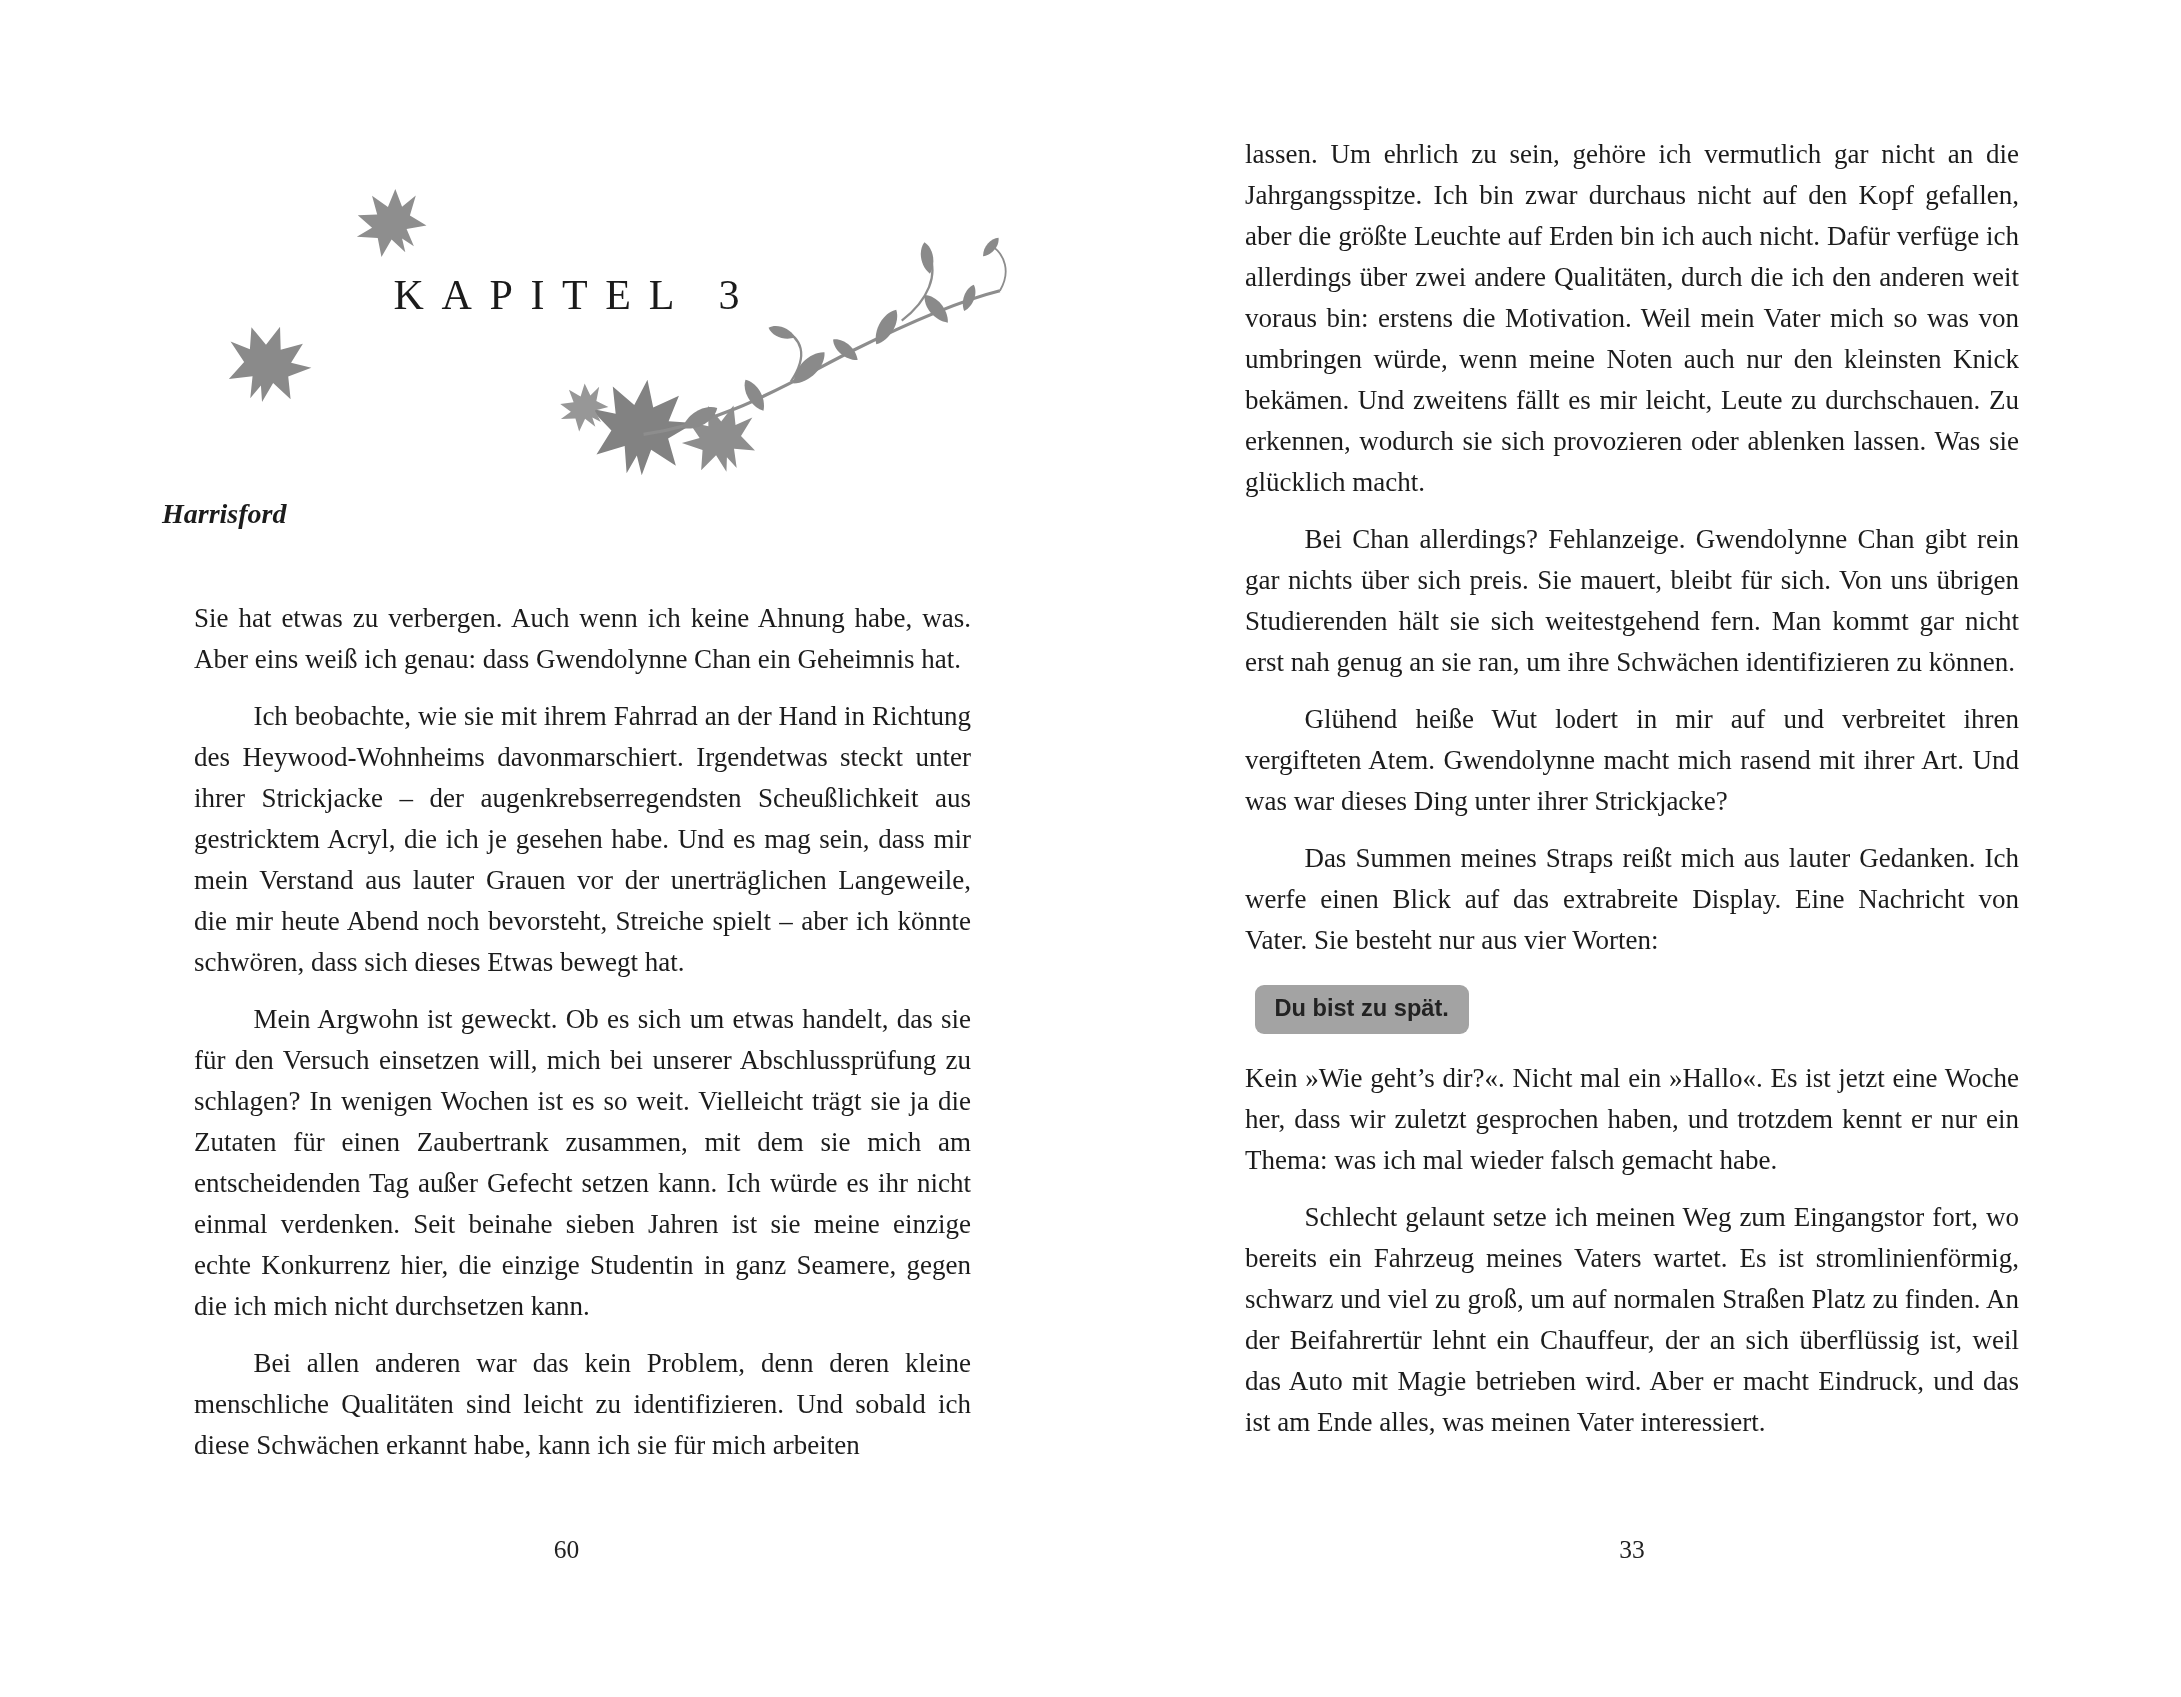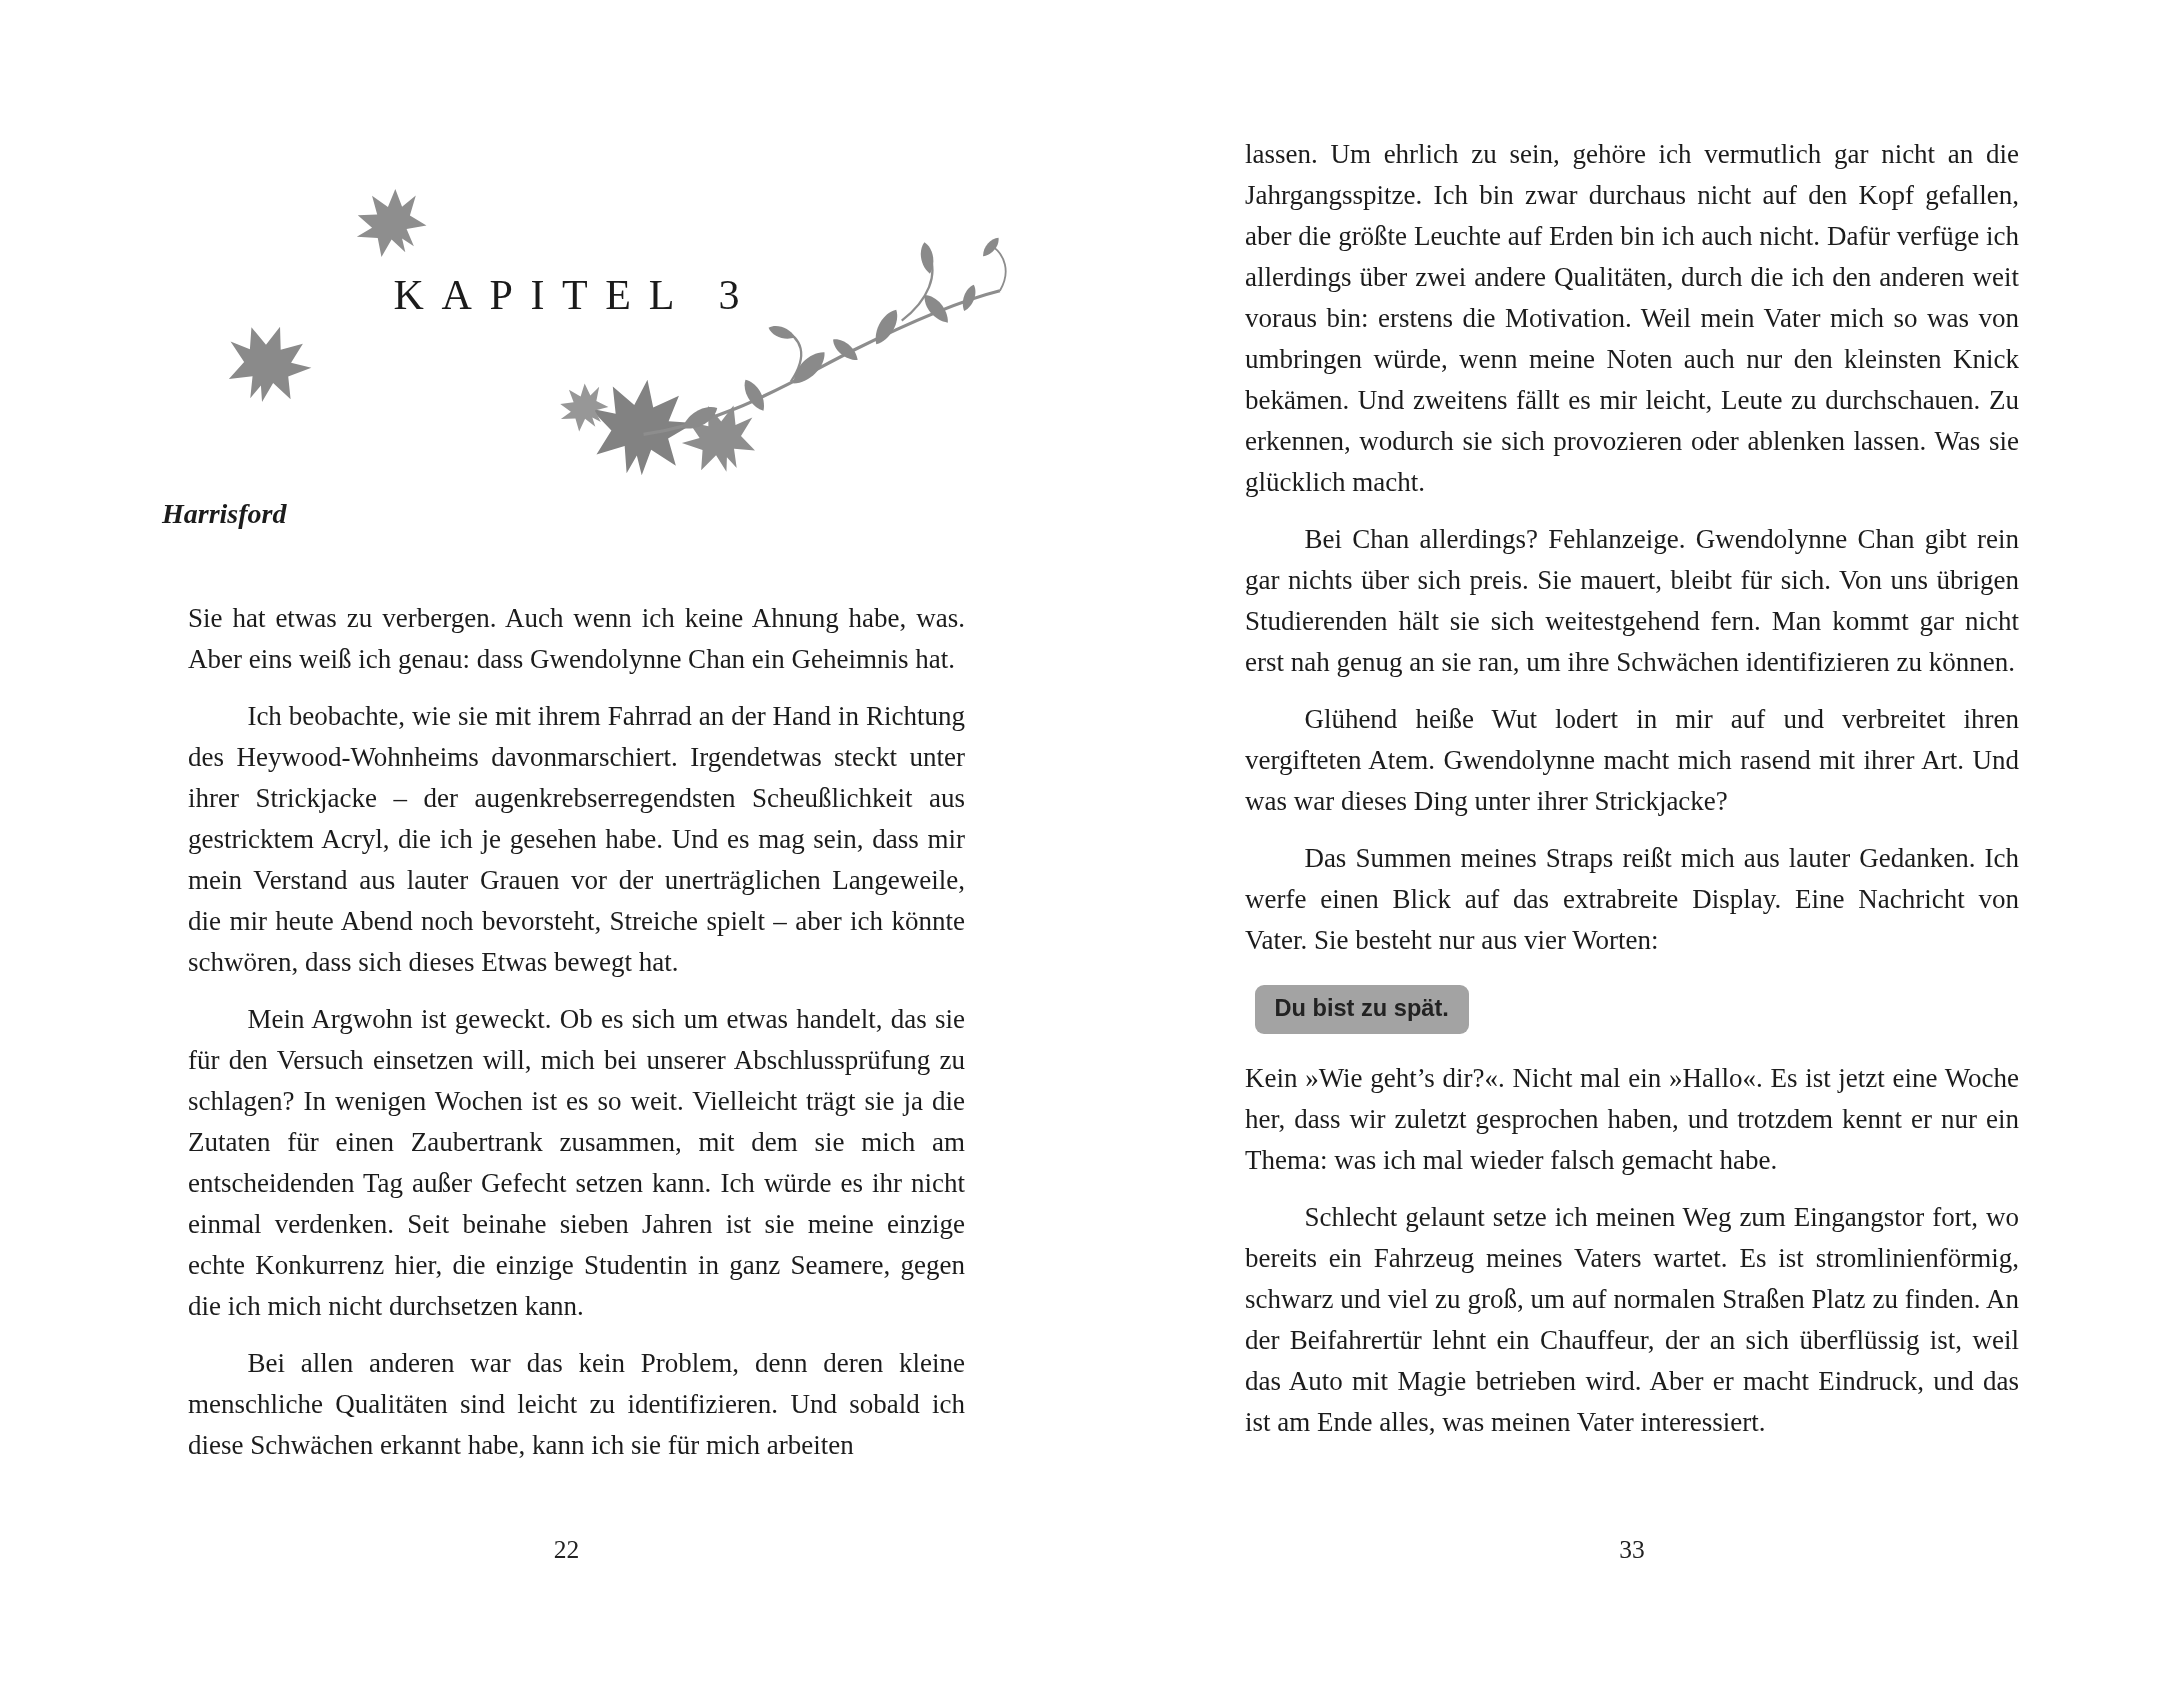--- a/index.html
+++ b/index.html
@@ -43,21 +43,21 @@
     z-index: 2;
   }
 
   .body-col {
     position: absolute;
     font-size: 27px;
     line-height: 41px;
     text-align: justify;
     hyphens: auto;
   }
-  .body-col-left  { left: 172px; top: 582px; width: 809px; }
+  .body-col-left  { left: 178px; top: 582px; width: 809px; }
   .body-col-right { left: 138px; top: 118px; width: 806px; }
 
   .flow p { margin: 16px; text-indent: 2.2em; }
   .flow p:first-child { text-indent: 0; }
 
   .bubble-row { margin: 23.6px 0 23.6px 25.5px; }
   .sms-bubble {
     display: inline-block;
     background: #a3a3a3;
     border-radius: 9px;
@@ -126,21 +126,21 @@
 
     <h2 class="chapter-subtitle">Harrisford</h2>
 
     <div class="body-col body-col-left flow">
       <p>Sie hat etwas zu verbergen. Auch wenn ich keine Ahnung habe, was. Aber eins weiß ich genau: dass Gwendolynne Chan ein Geheimnis hat.</p>
       <p>Ich beobachte, wie sie mit ihrem Fahrrad an der Hand in Richtung des Heywood-Wohnheims davonmarschiert. Irgendetwas steckt unter ihrer Strickjacke – der augenkrebserregendsten Scheußlichkeit aus gestricktem Acryl, die ich je gesehen habe. Und es mag sein, dass mir mein Verstand aus lauter Grauen vor der unerträglichen Langeweile, die mir heute Abend noch bevorsteht, Streiche spielt – aber ich könnte schwören, dass sich dieses Etwas bewegt hat.</p>
       <p>Mein Argwohn ist geweckt. Ob es sich um etwas handelt, das sie für den Versuch einsetzen will, mich bei unserer Abschlussprüfung zu schlagen? In wenigen Wochen ist es so weit. Vielleicht trägt sie ja die Zutaten für einen Zaubertrank zusammen, mit dem sie mich am entscheidenden Tag außer Gefecht setzen kann. Ich würde es ihr nicht einmal verdenken. Seit beinahe sieben Jahren ist sie meine einzige echte Konkurrenz hier, die einzige Studentin in ganz Seamere, gegen die ich mich nicht durchsetzen kann.</p>
       <p>Bei allen anderen war das kein Problem, denn deren kleine menschliche Qualitäten sind leicht zu identifizieren. Und sobald ich diese Schwächen erkannt habe, kann ich sie für mich arbeiten</p>
     </div>
 
-    <div class="page-number page-number-left">22</div>
+    <div class="page-number page-number-left">60</div>
   </div>
 
   <div class="page page-right">
 
     <div class="body-col body-col-right">
 
       <div class="flow">
         <p>lassen. Um ehrlich zu sein, gehöre ich vermutlich gar nicht an die Jahrgangsspitze. Ich bin zwar durchaus nicht auf den Kopf gefallen, aber die größte Leuchte auf Erden bin ich auch nicht. Dafür verfüge ich allerdings über zwei andere Qualitäten, durch die ich den anderen weit voraus bin: erstens die Motivation. Weil mein Vater mich so was von umbringen würde, wenn meine Noten auch nur den kleinsten Knick bekämen. Und zweitens fällt es mir leicht, Leute zu durchschauen. Zu erkennen, wodurch sie sich provozieren oder ablenken lassen. Was sie glücklich macht.</p>
         <p>Bei Chan allerdings? Fehlanzeige. Gwendolynne Chan gibt rein gar nichts über sich preis. Sie mauert, bleibt für sich. Von uns übrigen Studierenden hält sie sich weitestgehend fern. Man kommt gar nicht erst nah genug an sie ran, um ihre Schwächen identifizieren zu können.</p>
         <p>Glühend heiße Wut lodert in mir auf und verbreitet ihren vergifteten Atem. Gwendolynne macht mich rasend mit ihrer Art. Und was war dieses Ding unter ihrer Strickjacke?</p>

